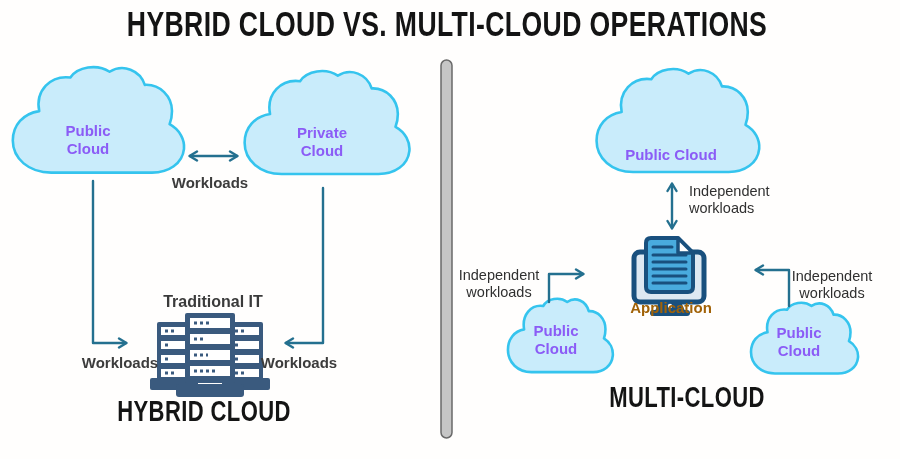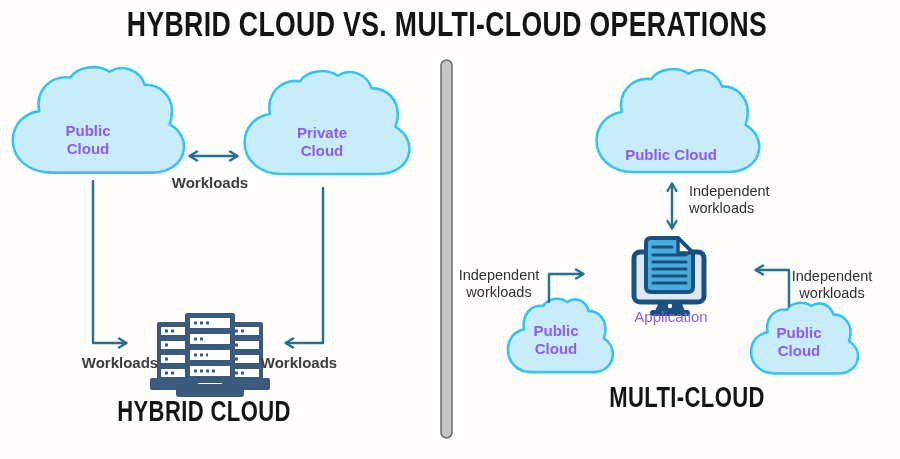--- a/index.html
+++ b/index.html
@@ -119,32 +119,33 @@
 
   <div class="txt ctr" style="left:88px;top:122px;">
     <div>Public</div>
     <div>Cloud</div>
   </div>
   <div class="txt ctr" style="left:322px;top:124px;">
     <div>Private</div>
     <div>Cloud</div>
   </div>
   <div class="txt lbl ctr" style="left:210px;top:174px;">Workloads</div>
+  <div class="txt lbl ctr" style="left:213px;top:292px;font-size:16px;color:#3a3a3a;">Traditional IT</div>
   <div class="txt lbl ctr" style="left:120px;top:354px;">Workloads</div>
   <div class="txt lbl ctr" style="left:299px;top:354px;">Workloads</div>
   <div class="heading-wrap ctr" style="left:204px;top:395px;">
     <span class="condensed section-text">HYBRID CLOUD</span>
   </div>
 
   <div class="txt ctr" style="left:671px;top:124px;white-space:nowrap;margin-top:22px;">Public Cloud</div>
   <div class="txt soft" style="left:689px;top:183px;text-align:left;">
     <div>Independent</div>
     <div>workloads</div>
   </div>
-  <div class="txt lbl ctr" style="left:671px;top:308px;font-weight:400;color:#8b5cf6;">Application</div>
+  <div class="txt lbl ctr" style="left:671px;top:299px;font-weight:700;color:#a16207;">Application</div>
   <div class="txt soft ctr" style="left:499px;top:267px;">
     <div>Independent</div>
     <div>workloads</div>
   </div>
   <div class="txt soft ctr" style="left:832px;top:268px;">
     <div>Independent</div>
     <div>workloads</div>
   </div>
   <div class="txt ctr" style="left:556px;top:322px;">
     <div>Public</div>

